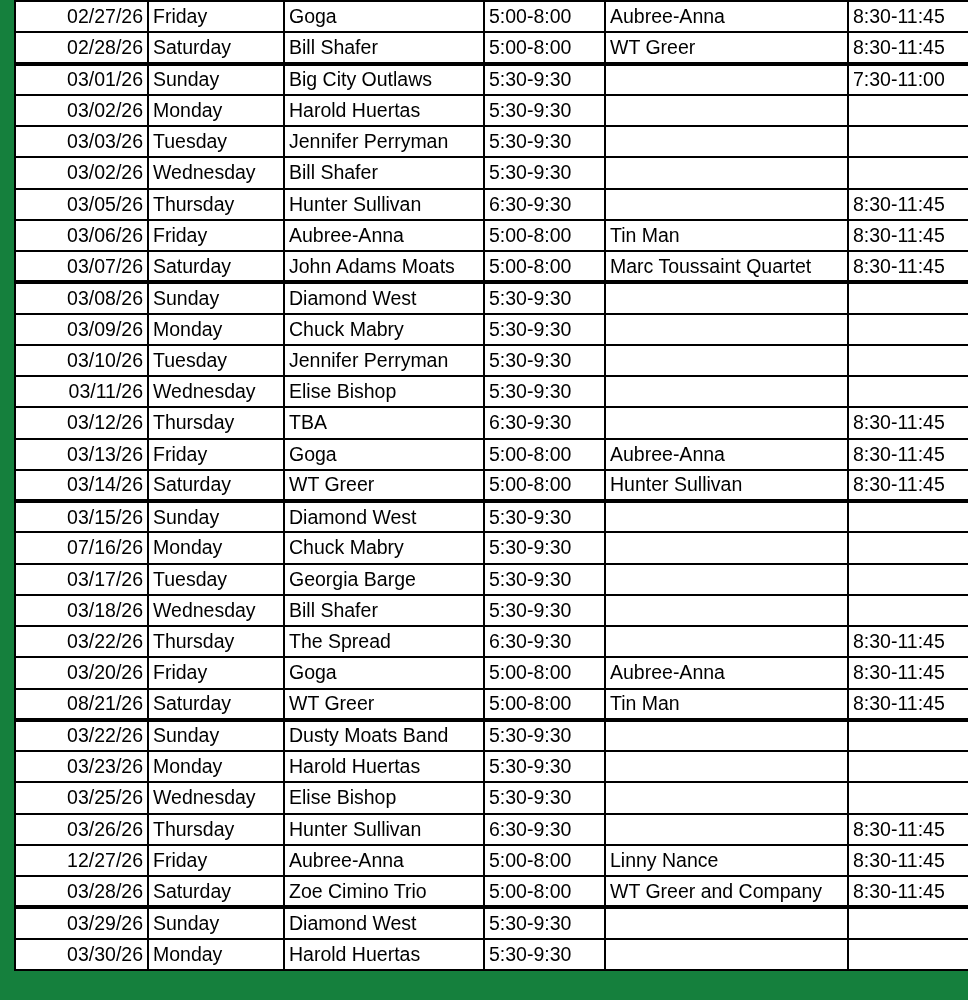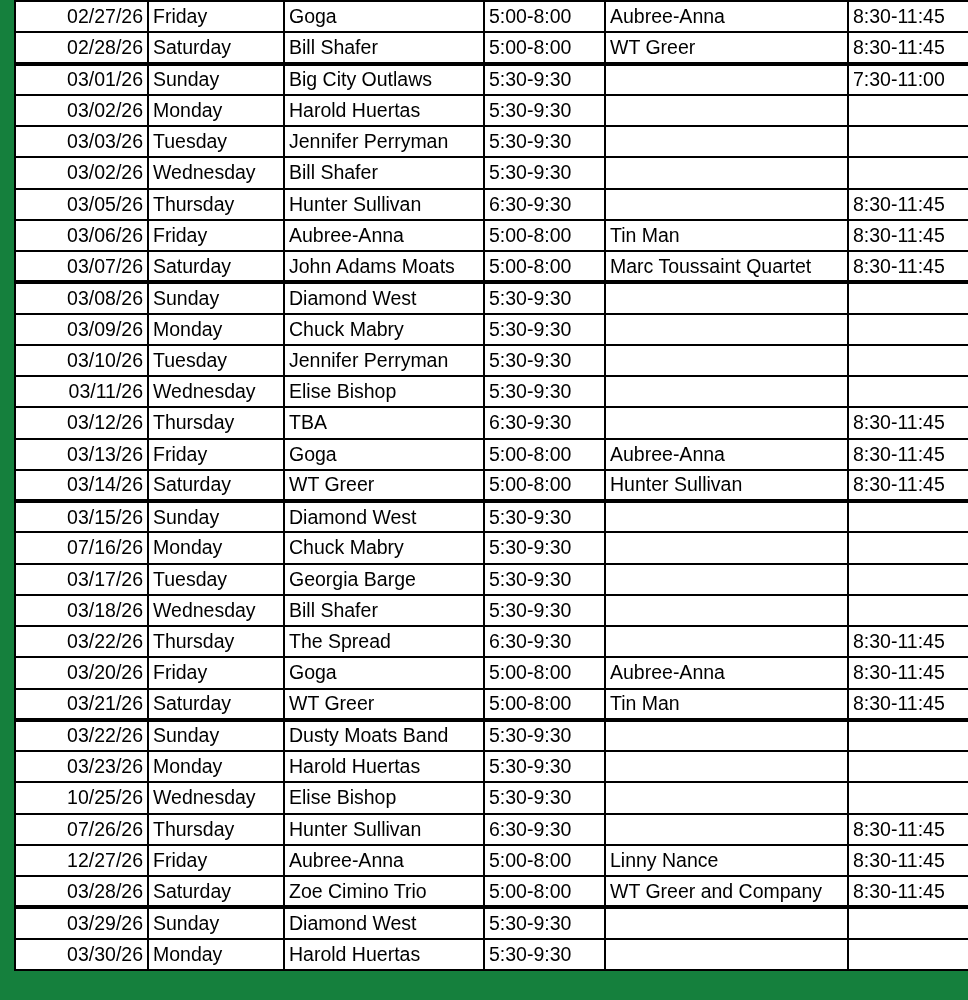--- a/index.html
+++ b/index.html
@@ -220,21 +220,21 @@
         </tr>
         <tr>
           <td class="col-date">03/20/26</td>
           <td class="col-day">Friday</td>
           <td class="col-early-act">Goga</td>
           <td class="col-early-time">5:00-8:00</td>
           <td class="col-late-act">Aubree-Anna</td>
           <td class="col-late-time">8:30-11:45</td>
         </tr>
         <tr>
-          <td class="col-date">03/21/26</td>
+          <td class="col-date">08/21/26</td>
           <td class="col-day">Saturday</td>
           <td class="col-early-act">WT Greer</td>
           <td class="col-early-time">5:00-8:00</td>
           <td class="col-late-act">Tin Man</td>
           <td class="col-late-time">8:30-11:45</td>
         </tr>
         <tr class="week-start">
           <td class="col-date">03/22/26</td>
           <td class="col-day">Sunday</td>
           <td class="col-early-act">Dusty Moats Band</td>
@@ -244,29 +244,29 @@
         </tr>
         <tr>
           <td class="col-date">03/23/26</td>
           <td class="col-day">Monday</td>
           <td class="col-early-act">Harold Huertas</td>
           <td class="col-early-time">5:30-9:30</td>
           <td class="col-late-act"></td>
           <td class="col-late-time"></td>
         </tr>
         <tr>
-          <td class="col-date">10/25/26</td>
+          <td class="col-date">03/25/26</td>
           <td class="col-day">Wednesday</td>
           <td class="col-early-act">Elise Bishop</td>
           <td class="col-early-time">5:30-9:30</td>
           <td class="col-late-act"></td>
           <td class="col-late-time"></td>
         </tr>
         <tr>
-          <td class="col-date">07/26/26</td>
+          <td class="col-date">03/26/26</td>
           <td class="col-day">Thursday</td>
           <td class="col-early-act">Hunter Sullivan</td>
           <td class="col-early-time">6:30-9:30</td>
           <td class="col-late-act"></td>
           <td class="col-late-time">8:30-11:45</td>
         </tr>
         <tr>
           <td class="col-date">12/27/26</td>
           <td class="col-day">Friday</td>
           <td class="col-early-act">Aubree-Anna</td>

